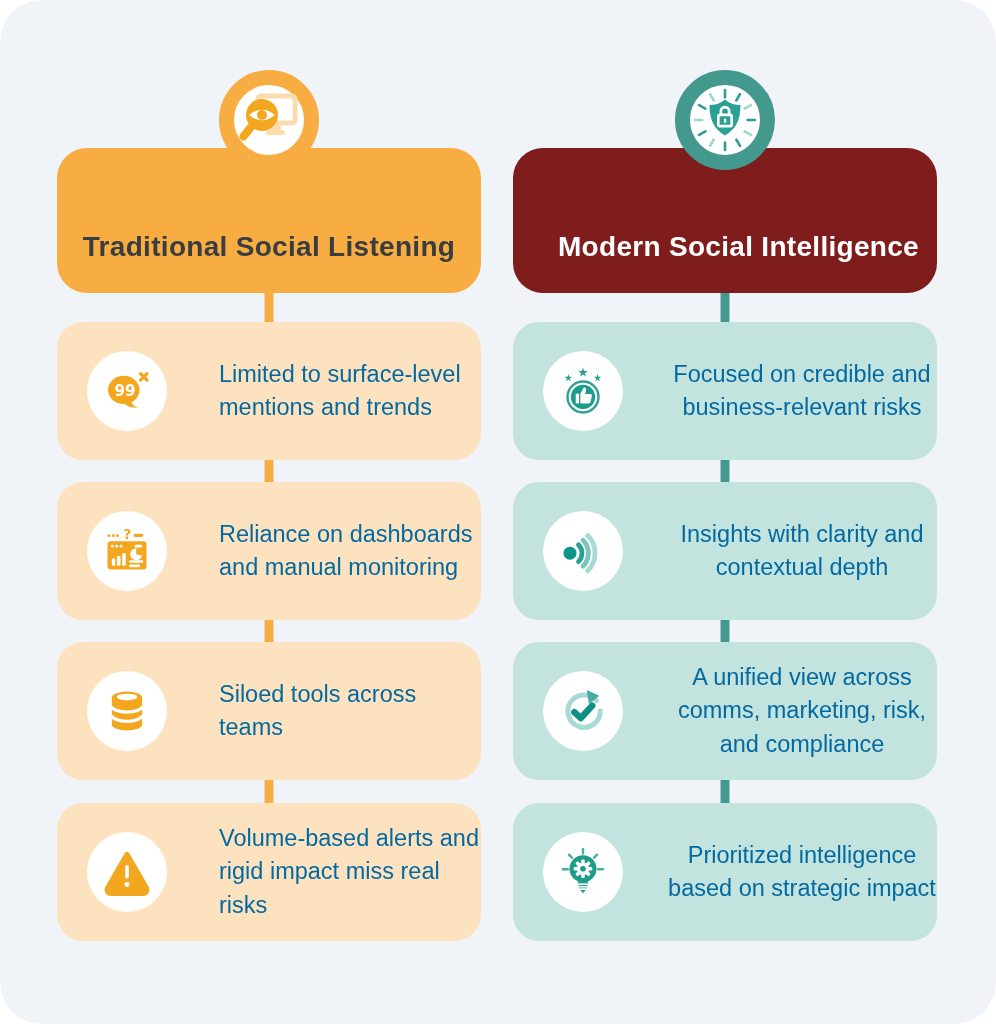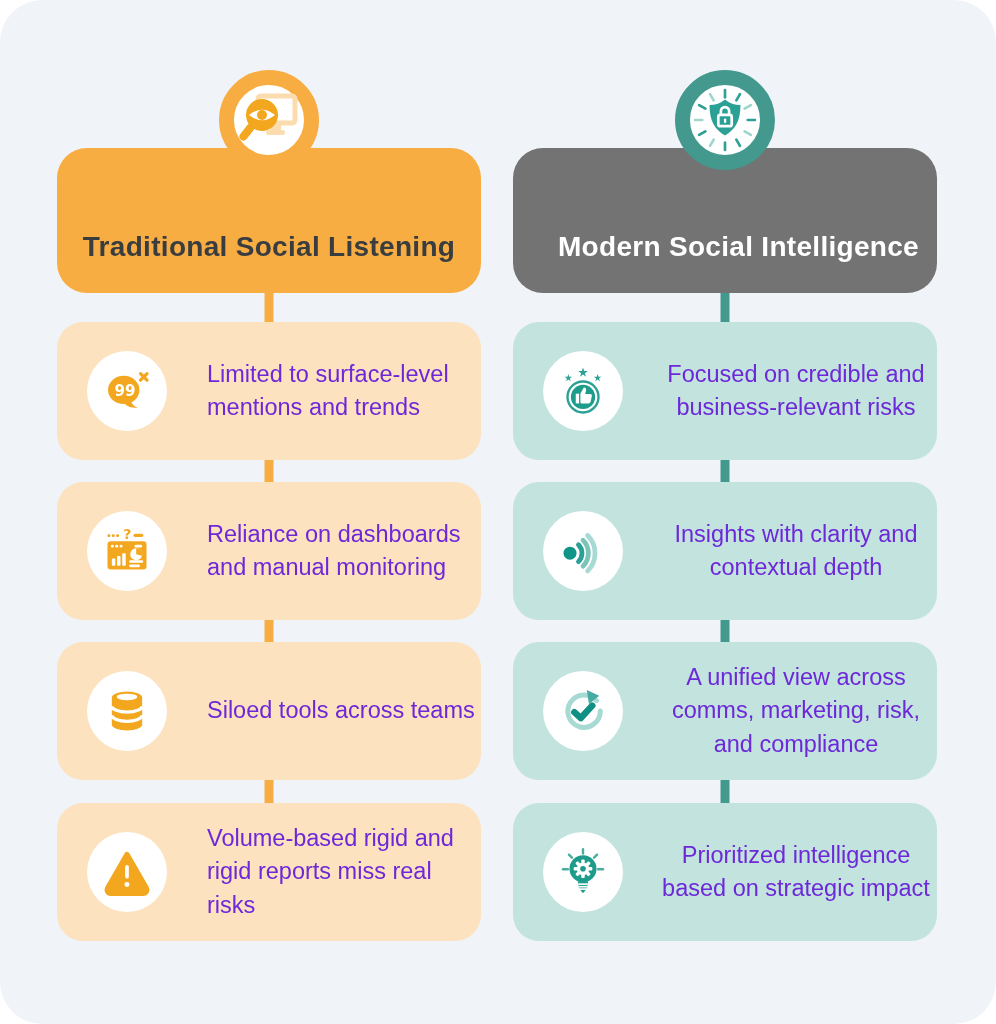--- a/index.html
+++ b/index.html
@@ -11,39 +11,39 @@
   .col-traditional { left:57px; }
   .col-modern { left:513px; }
 
   .connector { position:absolute; left:50%; transform:translateX(-50%); top:290px; width:9px; height:648px; z-index:1; }
   .col-traditional .connector { background:#F8AD43; }
   .col-modern .connector { background:#44998F; }
 
   .header-box { position:absolute; top:148px; left:0; width:424px; height:145px; border-radius:30px; z-index:2;
     display:flex; align-items:center; justify-content:center; padding-top:52px; }
   .col-traditional .header-box { background:#F8AD43; }
-  .col-modern .header-box { background:#737373;padding-left:27px; }
+  .col-modern .header-box { background:#7f1d1d;padding-left:27px; }
 
   .col-title { font-size:28px; font-weight:bold; letter-spacing:0.3px; text-align:center; }
   .col-traditional .col-title { color:#3A3D40; }
   .col-modern .col-title { color:#FFFFFF; }
 
   .header-circle { position:absolute; top:70px; left:50%; transform:translateX(-50%); width:100px; height:100px;
     background:#ffffff; border-radius:50%; z-index:3; display:flex; align-items:center; justify-content:center; }
   .col-traditional .header-circle { border:15px solid #F8AD43; }
   .col-modern .header-circle { border:15px solid #44998F; }
 
   .card { position:absolute; left:0; width:424px; height:138px; border-radius:26px; z-index:2;
     display:flex; align-items:center; padding-left:30px; }
   .col-traditional .card { background:#FDE2C0;gap:8px; }
   .col-modern .card { background:#C2E3DE;text-align:center; }
 
   .icon-circle { width:80px; height:80px; min-width:80px; background:#ffffff; border-radius:50%;
     display:flex; align-items:center; justify-content:center; }
-  .card-text { margin-left:32px; font-size:23.5px; line-height:1.42; color:#6d28d9; max-width:288px; }
+  .card-text { margin-left:44px; font-size:23.5px; line-height:1.42; color:#0369a1; max-width:288px; }
 </style>
 </head>
 <body>
 
 <div class="canvas">
 
   <div class="column col-traditional">
     <div class="connector"></div>
 
     <div class="header-circle">
@@ -116,21 +116,21 @@
     </div>
 
     <div class="card" style="top:803px">
       <div class="icon-circle">
         <svg viewBox="0 0 48 48" width="52" height="52">
           <path d="M24 8 L41.8 38.8 a3.2 3.2 0 0 1 -2.8 4.8 H9 a3.2 3.2 0 0 1 -2.8 -4.8 Z" fill="#F3A71F" stroke="#F3A71F" stroke-width="5" stroke-linejoin="round"></path>
           <rect x="22.3" y="17.5" width="3.4" height="12.5" rx="1.7" fill="#ffffff"></rect>
           <circle cx="24" cy="35.5" r="2.3" fill="#ffffff"></circle>
         </svg>
       </div>
-      <div class="card-text">Volume-based rigid and rigid reports miss real risks</div>
+      <div class="card-text">Volume-based alerts and rigid impact miss real risks</div>
     </div>
   </div>
 
   <div class="column col-modern">
     <div class="connector"></div>
 
     <div class="header-circle">
       <svg viewBox="0 0 64 64" width="66" height="66">
         <g stroke-width="2.6" stroke-linecap="round">
           <line x1="32" y1="10" x2="32" y2="3" stroke="#2FA096"></line>

